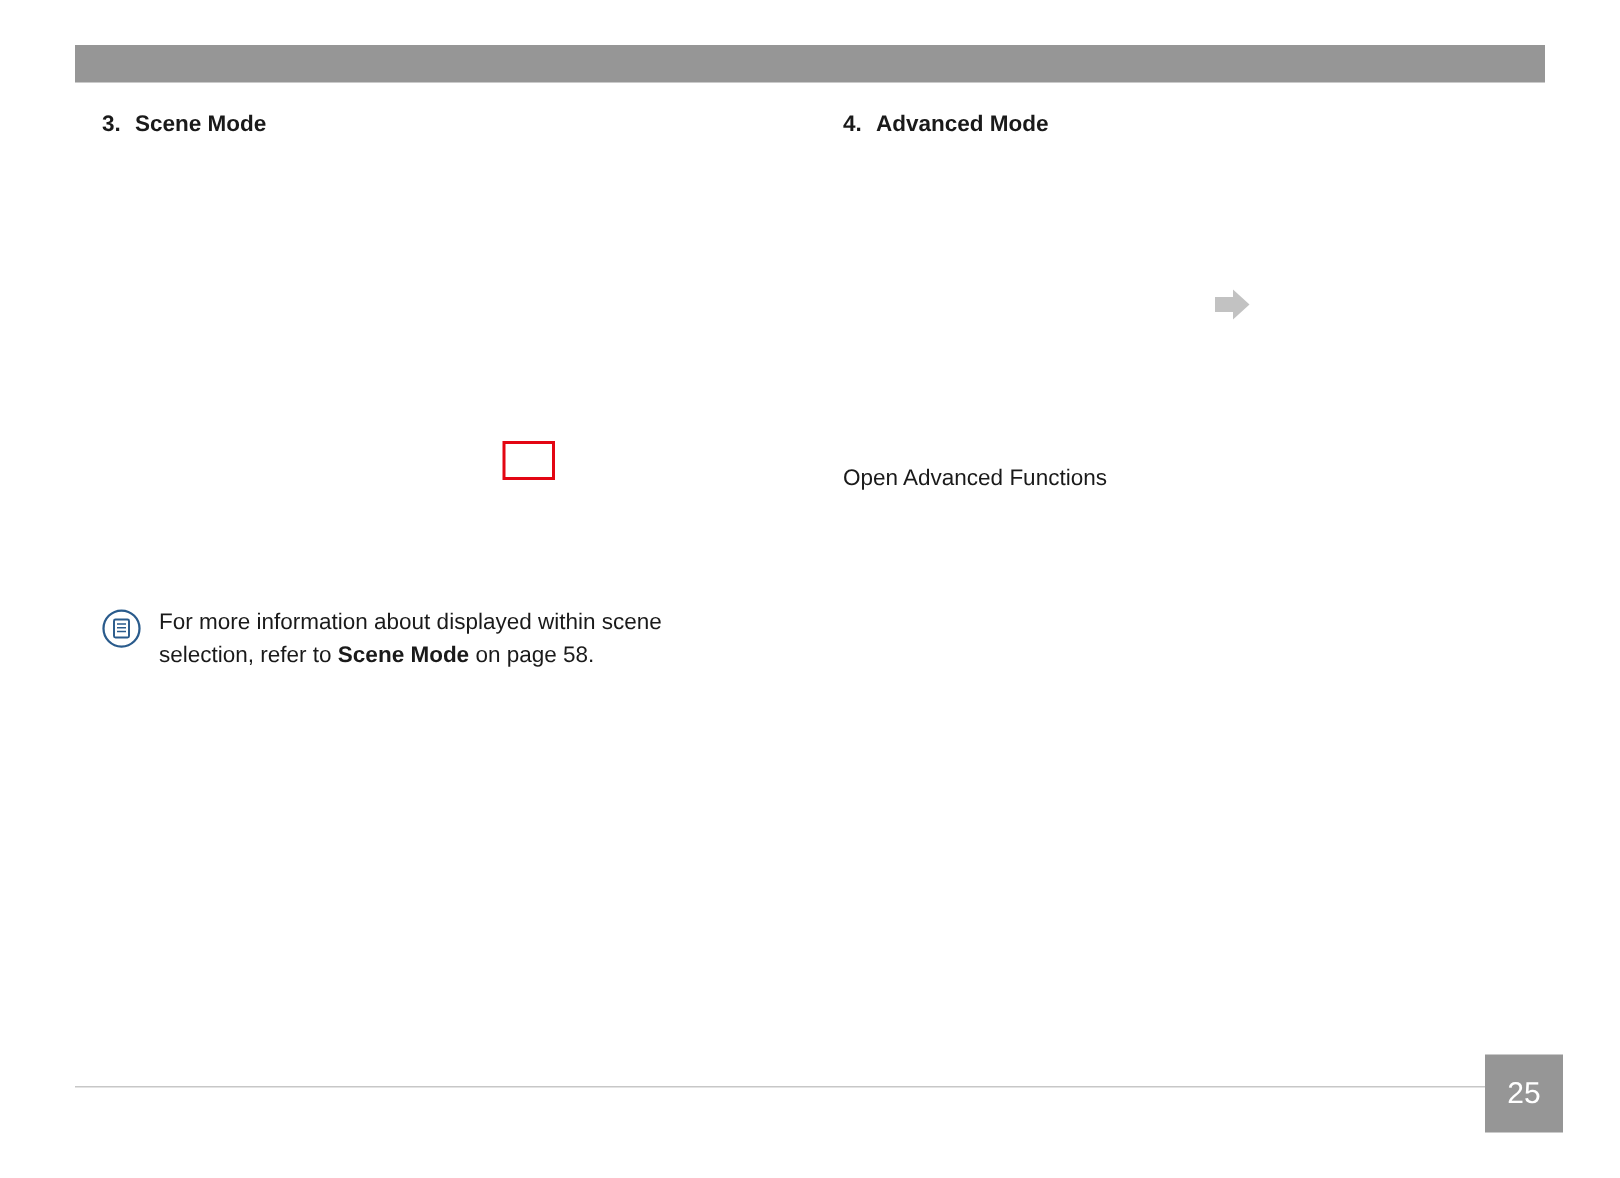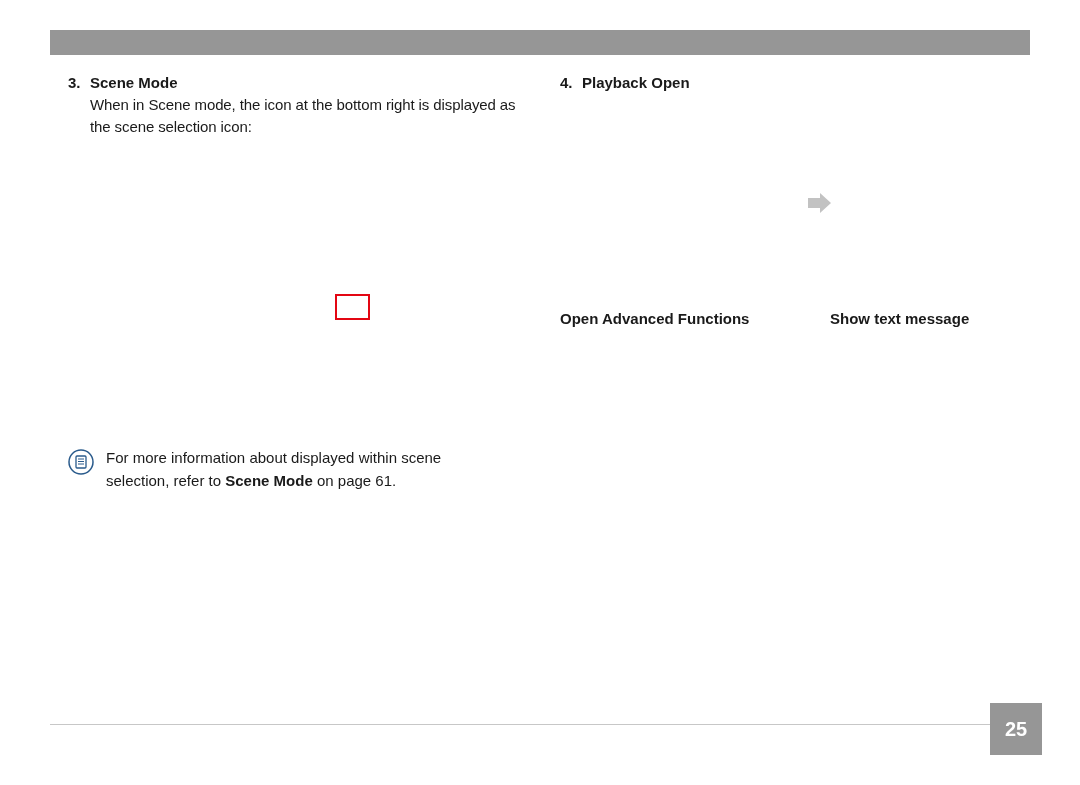--- a/index.html
+++ b/index.html
@@ -11,84 +11,82 @@
     .col-left, .col-right { flex: 1; }
     .list-item { display: flex; align-items: flex-start; font-size: 15px; line-height: 1.45; }
     .list-num { width: 22px; flex-shrink: 0; }
     .list-body { }
     .list-title { font-weight: 600; }
     .list-desc { font-weight: 400; letter-spacing: -0.1px; }
     .figure-row { margin-top: 24px; display: flex; align-items: center; height: 170px; }
     .figure-placeholder { width: 230px; height: 170px; }
     .arrow-icon { width: 30px; height: 30px; color: #bfbfbf; margin: 0 14px; }
     .red-box { position: absolute; left: 335px; top: 294px; width: 35px; height: 26px; border: 2.5px solid #e30613; }
-    .captions { display: flex; font-size: 15px; margin-top: 22px; font-weight: bold; }
+    .captions { display: flex; font-size: 15px; margin-top: 22px; }
     .cap-left { width: 270px; }
     .cap-right { width: 200px; }
     .note-block { display: flex; align-items: flex-start; margin-top: 38px; }
     .note-icon { width: 26px; height: 26px; flex-shrink: 0; margin-right: 12px; margin-top: 2px; }
     .note-text { font-size: 15px; line-height: 1.5; max-width: 390px; }
     .footer-line { position: absolute; left: 50px; right: 90px; bottom: 60px; height: 1px; background: #c7c7c7; }
-    .page-num-box { position: absolute; right: 38px; bottom: 30px; width: 52px; height: 52px; background: #969696; display: flex; align-items: center; justify-content: center; color: #fff; font-size: 20px; font-weight: bold; }
+    .page-num-box { position: absolute; right: 38px; bottom: 30px; width: 52px; height: 52px; background: #969696; display: flex; align-items: center; justify-content: center; color: #fff; font-size: 20px; }
   </style>
 </head>
 <body>
 
 <div class="page">
   <div class="header-bar"></div>
 
   <div class="content">
     <div class="columns">
 
       <div class="col-left">
         <div class="list-item">
           <div class="list-num list-title">3.</div>
           <div class="list-body">
             <span class="list-title">Scene Mode</span><br>
-            <span class="list-desc">When in Scene mode, the icon at the bottom right is displayed as the scene selection icon:</span>
           </div>
         </div>
 
         <div class="note-block" style="margin-top:310px;">
           <span class="note-icon">
             <svg viewBox="0 0 26 26">
               <circle cx="13" cy="13" r="12" fill="none" stroke="#2a5b8c" stroke-width="1.5"></circle>
               <rect x="8" y="7" width="10" height="12" rx="1" fill="none" stroke="#2a5b8c" stroke-width="1.3"></rect>
               <line x1="10" y1="10" x2="16" y2="10" stroke="#2a5b8c" stroke-width="1"></line>
               <line x1="10" y1="12.5" x2="16" y2="12.5" stroke="#2a5b8c" stroke-width="1"></line>
               <line x1="10" y1="15" x2="16" y2="15" stroke="#2a5b8c" stroke-width="1"></line>
             </svg>
           </span>
           <div class="note-text">
-            <span>For more information about displayed within scene selection, refer to </span><span style="font-weight:600">Scene Mode</span><span> on page 61.</span>
+            <span>For more information about displayed within scene selection, refer to </span><span style="font-weight:600">Scene Mode</span><span> on page 58.</span>
           </div>
         </div>
       </div>
 
       <div class="col-right">
         <div class="list-item">
           <div class="list-num list-title">4.</div>
           <div class="list-body">
-            <span class="list-title">Playback Open</span><br>
+            <span class="list-title">Advanced Mode</span><br>
           </div>
         </div>
 
         <div class="figure-row">
           <div class="figure-placeholder"></div>
           <span class="arrow-icon">
             <svg viewBox="0 0 30 30">
               <path d="M4 10 H16 V5 L27 15 L16 25 V20 H4 Z" fill="#c2c2c2"></path>
             </svg>
           </span>
           <div class="figure-placeholder" style="width:180px;"></div>
         </div>
 
         <div class="captions">
           <div class="cap-left">Open Advanced Functions</div>
-          <div class="cap-right">Show text message</div>
         </div>
       </div>
 
     </div>
   </div>
 
   <div class="red-box"></div>
 
   <div class="footer-line"></div>
   <div class="page-num-box">

